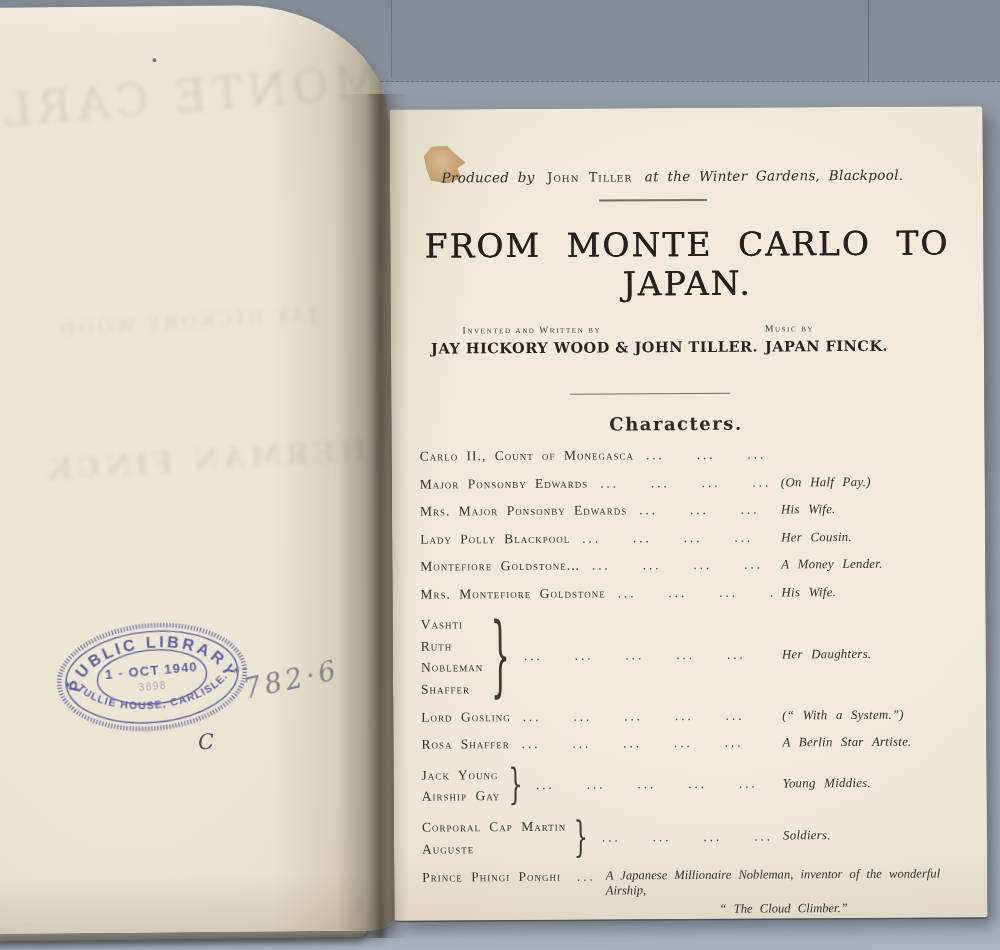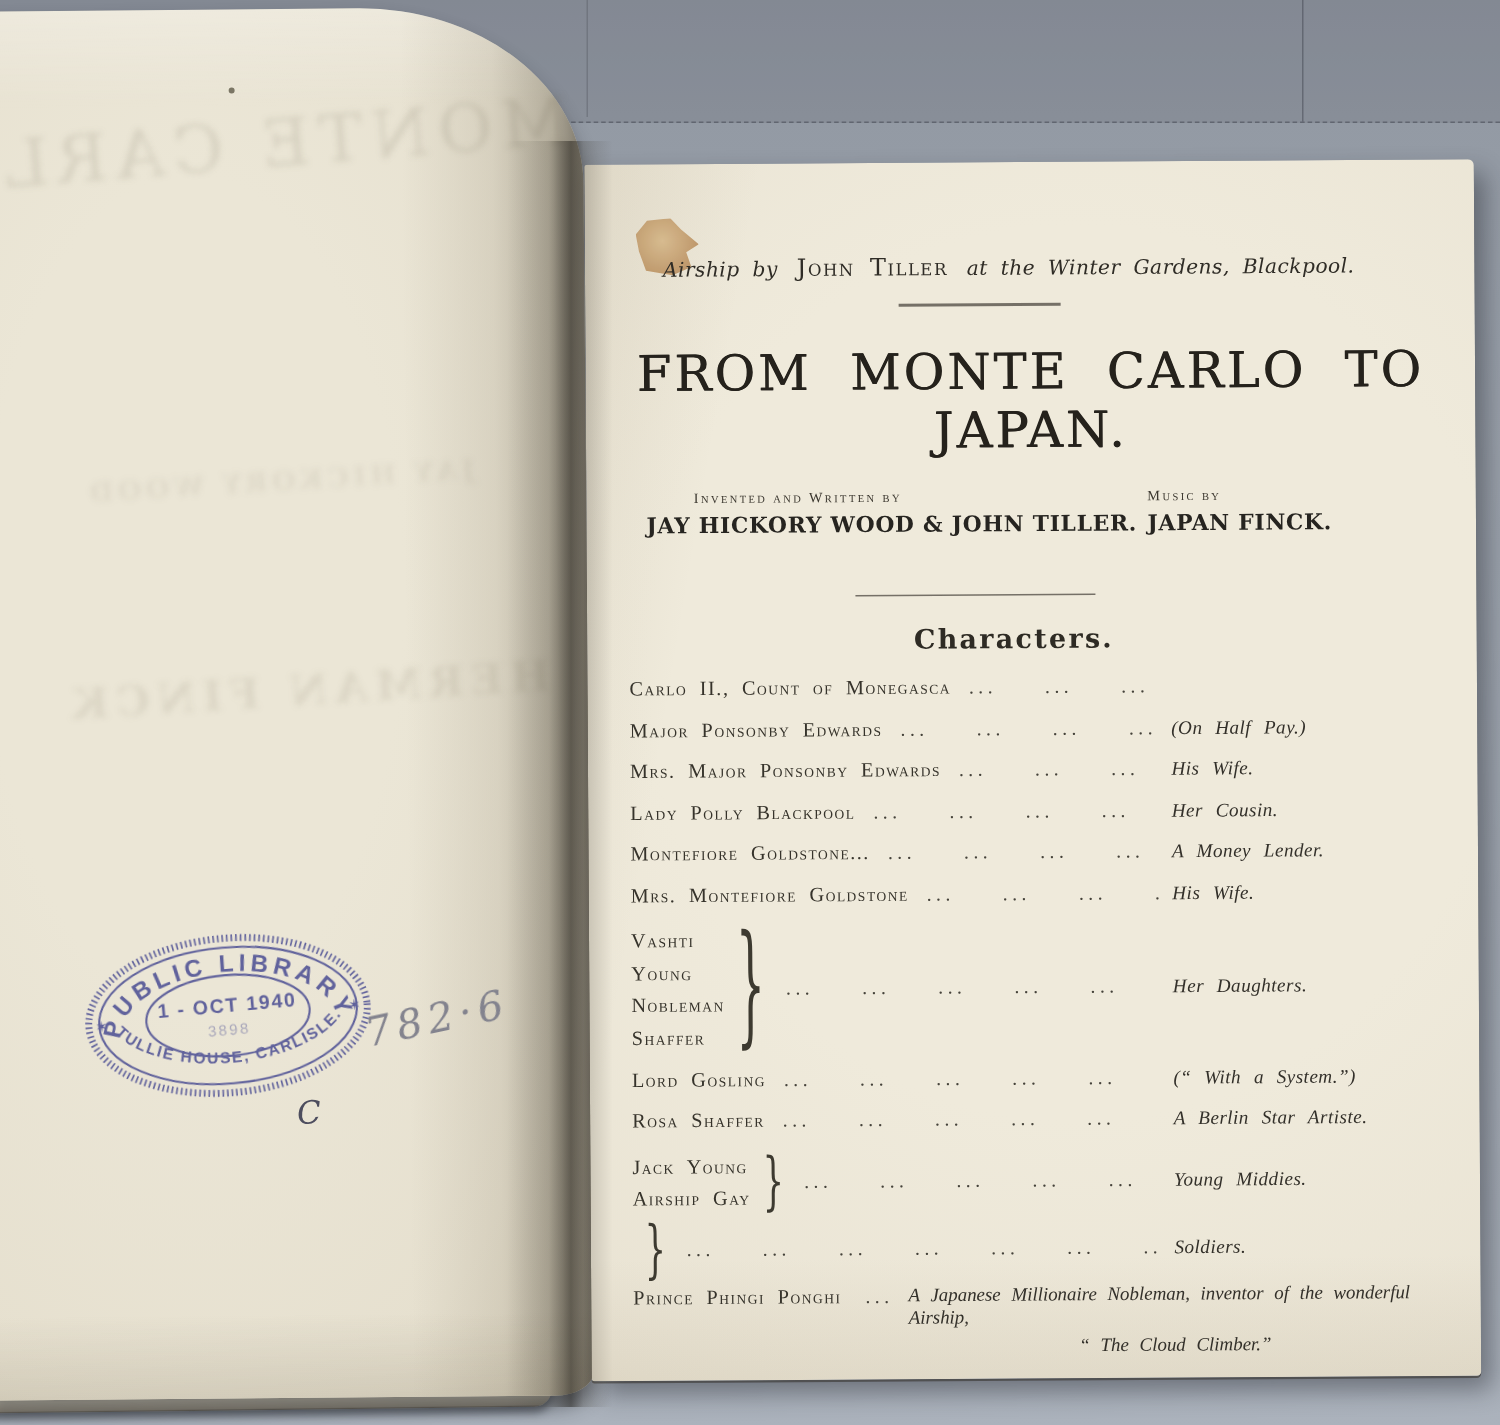--- a/index.html
+++ b/index.html
@@ -65,21 +65,21 @@
     border-radius:2px 4px 3px 2px;transform:rotate(-0.35deg);transform-origin:50% 50%;
     box-shadow:7px 9px 16px rgba(26,29,36,0.42),0 1.5px 0 rgba(62,54,44,0.55);}
   .stain{position:absolute;left:34px;top:36px;width:42px;height:38px;
     background:radial-gradient(circle at 42% 40%,#d6b88a,#bd9566 65%,#a9835a);
     clip-path:polygon(18% 4%,55% 0%,72% 20%,100% 46%,80% 60%,88% 86%,58% 100%,16% 92%,5% 58%,0% 28%);
     filter:blur(0.5px);opacity:0.92;}
 
   .rp-content{position:absolute;inset:0;color:#2d2a24;}
   .produced{margin-top:60px;text-align:center;transform:translateX(-14px);
     font:italic 13.5px "DejaVu Serif",serif;word-spacing:4px;letter-spacing:0.3px;color:#2f2c26;}
-  .producer-name{font-style:normal;font-variant:small-caps;font-size:16px;letter-spacing:1px;margin:0 4px;}
+  .producer-name{font-style:normal;font-variant:small-caps;font-size:13px;letter-spacing:1px;margin:0 4px;}
   .rule{height:1.5px;background:#45413a;opacity:0.72;}
   .rule1{width:108px;margin:15px auto 0;transform:translateX(-34px);}
   .rule2{width:160px;margin:27px auto 0;transform:translateX(-38px);}
   .title{margin-top:24px;text-align:center;
     font:400 33px "DejaVu Serif",serif;letter-spacing:2px;word-spacing:13px;color:#25221c;
     text-shadow:0.4px 0 0 currentColor;}
   .credits{position:relative;margin-top:21px;height:42px;}
   .credits-left{position:absolute;left:40px;width:202px;text-align:center;}
   .credits-right{position:absolute;right:95px;width:124px;}
   .credit-label{font-size:9.5px;letter-spacing:1.6px;color:#3b372f;font-variant:small-caps;}
@@ -148,21 +148,21 @@
     <text class="stamp-star" x="240" y="80" text-anchor="middle">✶</text>
   </svg>
   <div class="classmark">782·6</div>
   <div class="letter-c">C</div>
 
   <div class="right-page">
     <div class="stain"></div>
     <div class="rp-content">
 
       <div class="produced">
-        <span>Airship by</span>
+        <span>Produced by</span>
         <span class="producer-name">John Tiller</span>
         <span>at the Winter Gardens, Blackpool.</span>
       </div>
       <div class="rule rule1"></div>
 
       <div class="title">FROM MONTE CARLO TO JAPAN.</div>
 
       <div class="credits">
         <div class="credits-left">
           <div class="credit-label">Invented and Written by</div>
@@ -206,21 +206,21 @@
         </div>
         <div class="crow">
           <span class="cname">Mrs. Montefiore Goldstone</span>
           <span class="cleader">...  ...  ...  ...  ...  ...  ...  ...  ...  ...  ...</span>
           <span class="cdesc">His Wife.</span>
         </div>
 
         <div class="crow cgroup">
           <div class="gnames">
             <span class="cname">Vashti</span>
-            <span class="cname">Young</span>
+            <span class="cname">Ruth</span>
             <span class="cname">Nobleman</span>
             <span class="cname">Shaffer</span>
           </div>
           <span class="gbrace b4">}</span>
           <span class="cleader">...  ...  ...  ...  ...  ...  ...  ...  ...  ...  ...</span>
           <span class="cdesc">Her Daughters.</span>
         </div>
 
         <div class="crow">
           <span class="cname">Lord Gosling</span>
@@ -237,20 +237,24 @@
           <div class="gnames">
             <span class="cname">Jack Young</span>
             <span class="cname">Airship Gay</span>
           </div>
           <span class="gbrace b2">}</span>
           <span class="cleader">...  ...  ...  ...  ...  ...  ...  ...  ...  ...  ...</span>
           <span class="cdesc">Young Middies.</span>
         </div>
 
         <div class="crow cgroup">
+          <div class="gnames">
+            <span class="cname">Corporal Cap Martin</span>
+            <span class="cname">Auguste</span>
+          </div>
           <span class="gbrace b2">}</span>
           <span class="cleader">...  ...  ...  ...  ...  ...  ...  ...  ...  ...  ...</span>
           <span class="cdesc">Soldiers.</span>
         </div>
 
         <div class="crow prince">
           <span class="cname">Prince Phingi Ponghi</span>
           <span class="cleader-short">...</span>
           <div class="pdesc">
             <div class="pline1">A Japanese Millionaire Nobleman, inventor of the wonderful Airship,</div>

